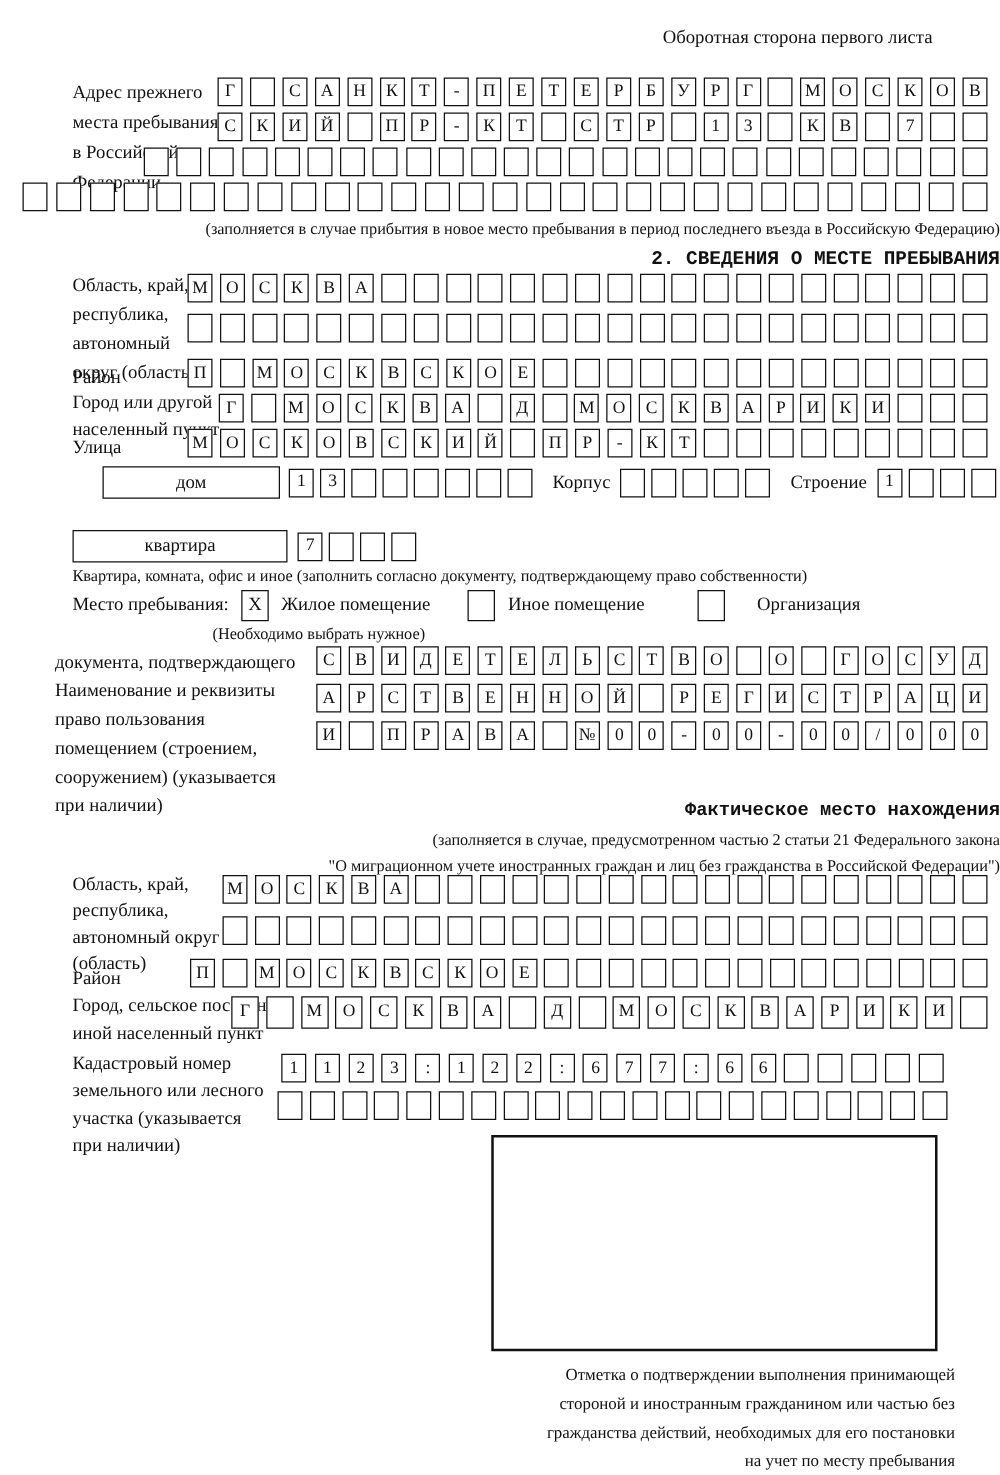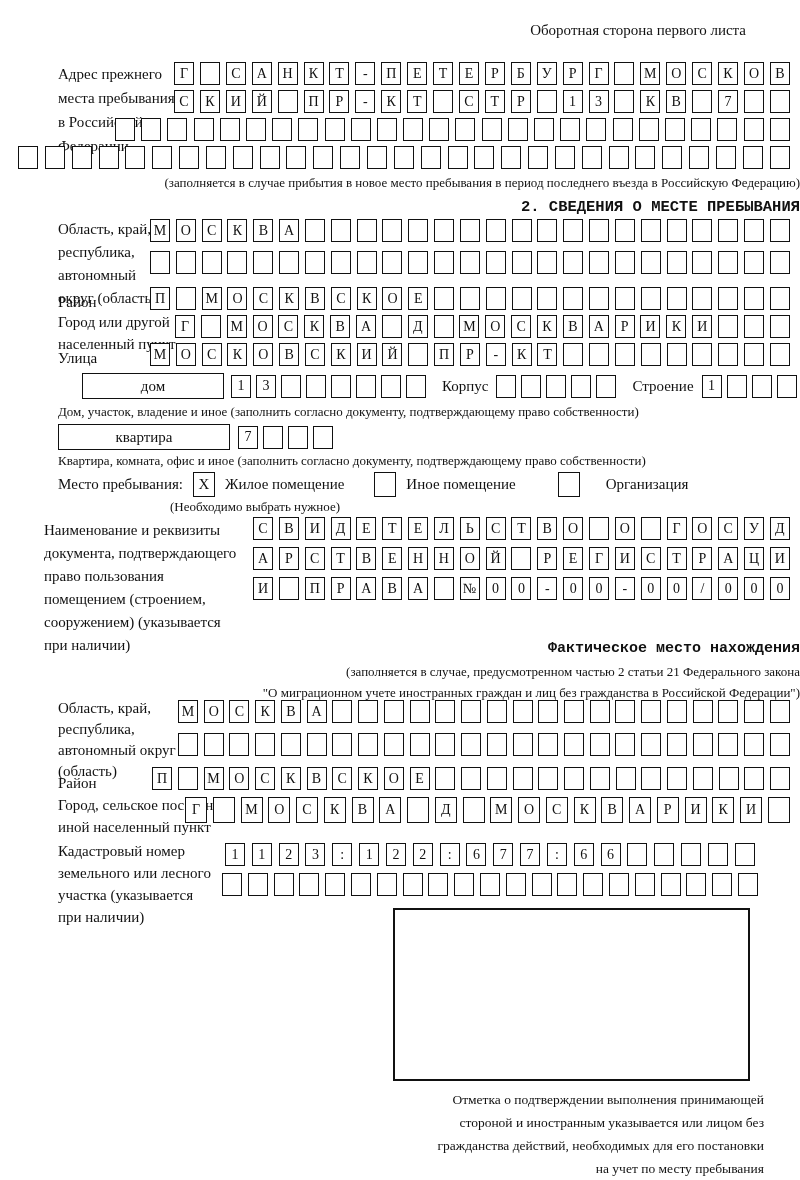--- a/index.html
+++ b/index.html
@@ -330,21 +330,20 @@
         <span class="cell"></span>
       </div>
     <div class="label" style="margin-left:16px;">Строение</div>
     <div class="cellgroup" style="margin-left:8px;">
         <span class="cell">1</span>
         <span class="cell"></span>
         <span class="cell"></span>
         <span class="cell"></span>
       </div>
   </div>
-  <div class="abs small" style="left:58px;top:404px;">Дом, участок, владение и иное (заполнить согласно документу, подтверждающему право собственности)</div>
 
   <div class="abs flexrow" style="left:58px;top:424px;">
     <div class="fieldbox" style="width:172px;">квартира</div>
     <div class="cellgroup" style="margin-left:8px;">
         <span class="cell">7</span>
         <span class="cell"></span>
         <span class="cell"></span>
         <span class="cell"></span>
       </div>
   </div>
@@ -355,22 +354,22 @@
     <span class="checkbox" style="margin-left:10px;">X</span>
     <span style="margin-left:10px;">Жилое помещение</span>
     <span class="checkbox" style="margin-left:30px;"></span>
     <span style="margin-left:10px;">Иное помещение</span>
     <span class="checkbox" style="margin-left:42px;"></span>
     <span style="margin-left:26px;">Организация</span>
   </div>
   <div class="abs small" style="left:170px;top:499px;">(Необходимо выбрать нужное)</div>
 
   <div class="abs label" style="left:44px;top:519px;line-height:23px;">
+      <div>документа, подтверждающего</div>
       <div>Наименование и реквизиты</div>
-      <div>документа, подтверждающего</div>
       <div>право пользования</div>
       <div>помещением (строением,</div>
       <div>сооружением) (указывается</div>
       <div>при наличии)</div>
     </div>
   <div class="cellrow" style="left:253px;top:517px;width:537px;">
       <span class="cell">С</span>
       <span class="cell">В</span>
       <span class="cell">И</span>
       <span class="cell">Д</span>
@@ -610,18 +609,18 @@
       <span class="cell"></span>
       <span class="cell"></span>
       <span class="cell"></span>
       <span class="cell"></span>
       <span class="cell"></span>
     </div>
 
   <div class="abs stampbox" style="left:393px;top:908px;width:357px;height:173px;"></div>
   <div class="abs small center" style="left:388px;top:1088px;width:376px;line-height:23px;font-size:13.5px;white-space:normal;">
       <div>Отметка о подтверждении выполнения принимающей</div>
-      <div>стороной и иностранным указывается или лицом без</div>
+      <div>стороной и иностранным гражданином или частью без</div>
       <div>гражданства действий, необходимых для его постановки</div>
       <div>на учет по месту пребывания</div>
     </div>
 
 </div>
 
 </body></html>

